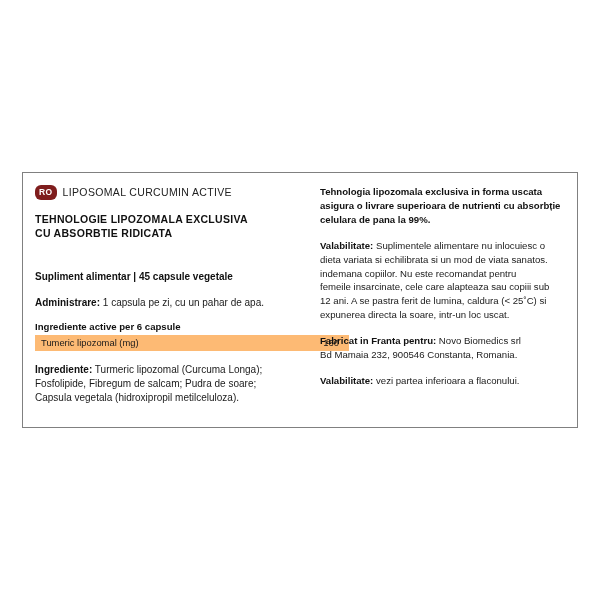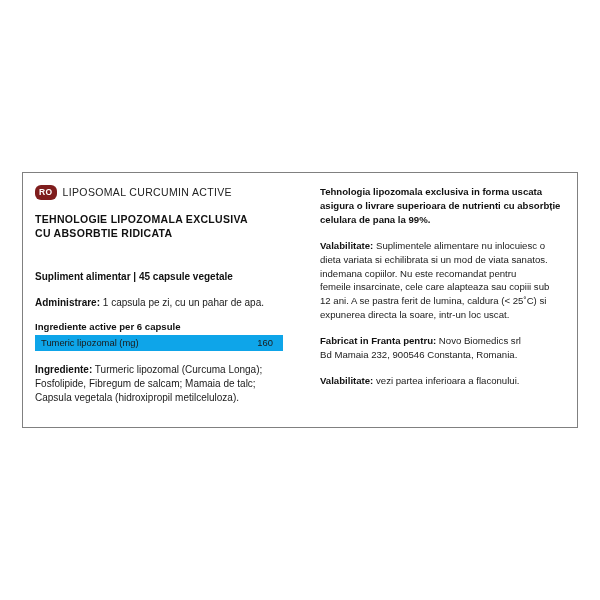--- a/index.html
+++ b/index.html
@@ -90,23 +90,23 @@
   .block-tight { margin-bottom: 11px; }
 
   
   .facts-title {
     font-size: 9.6px;
     font-weight: bold;
     color: #111111;
     margin-bottom: 3px;
   }
   .facts-table {
-    width: 248px;
+    width: 314px;
     border-collapse: collapse;
-    background: #0ea5e9;
+    background: #fdba74;
     font-size: 9.4px;
     margin-bottom: 12px;
   }
   .facts-table td {
     padding: 2.5px 0 2.5px 0;
     vertical-align: baseline;
     border: none;
   }
   .facts-table td.name {
     padding-left: 6px;
@@ -161,21 +161,21 @@
           <tr>
             <td class="name">Tumeric lipozomal (mg)</td>
             <td class="val">160</td>
           </tr>
         </tbody>
       </table>
     </div>
 
     <div class="block">
       <span class="ln"><span class="bold">Ingrediente:</span><span> Turmeric lipozomal (Curcuma Longa);</span></span>
-      <span class="ln">Fosfolipide, Fibregum de salcam; Mamaia de talc;</span>
+      <span class="ln">Fosfolipide, Fibregum de salcam; Pudra de soare;</span>
       <span class="ln">Capsula vegetala (hidroxipropil metilceluloza).</span>
     </div>
 
   </div>
 
   <div class="col col-right">
 
     <div class="rtext strong">
       <span class="ln">Tehnologia lipozomala exclusiva in forma uscata</span>
       <span class="ln">asigura o livrare superioara de nutrienti cu absorbție</span>

